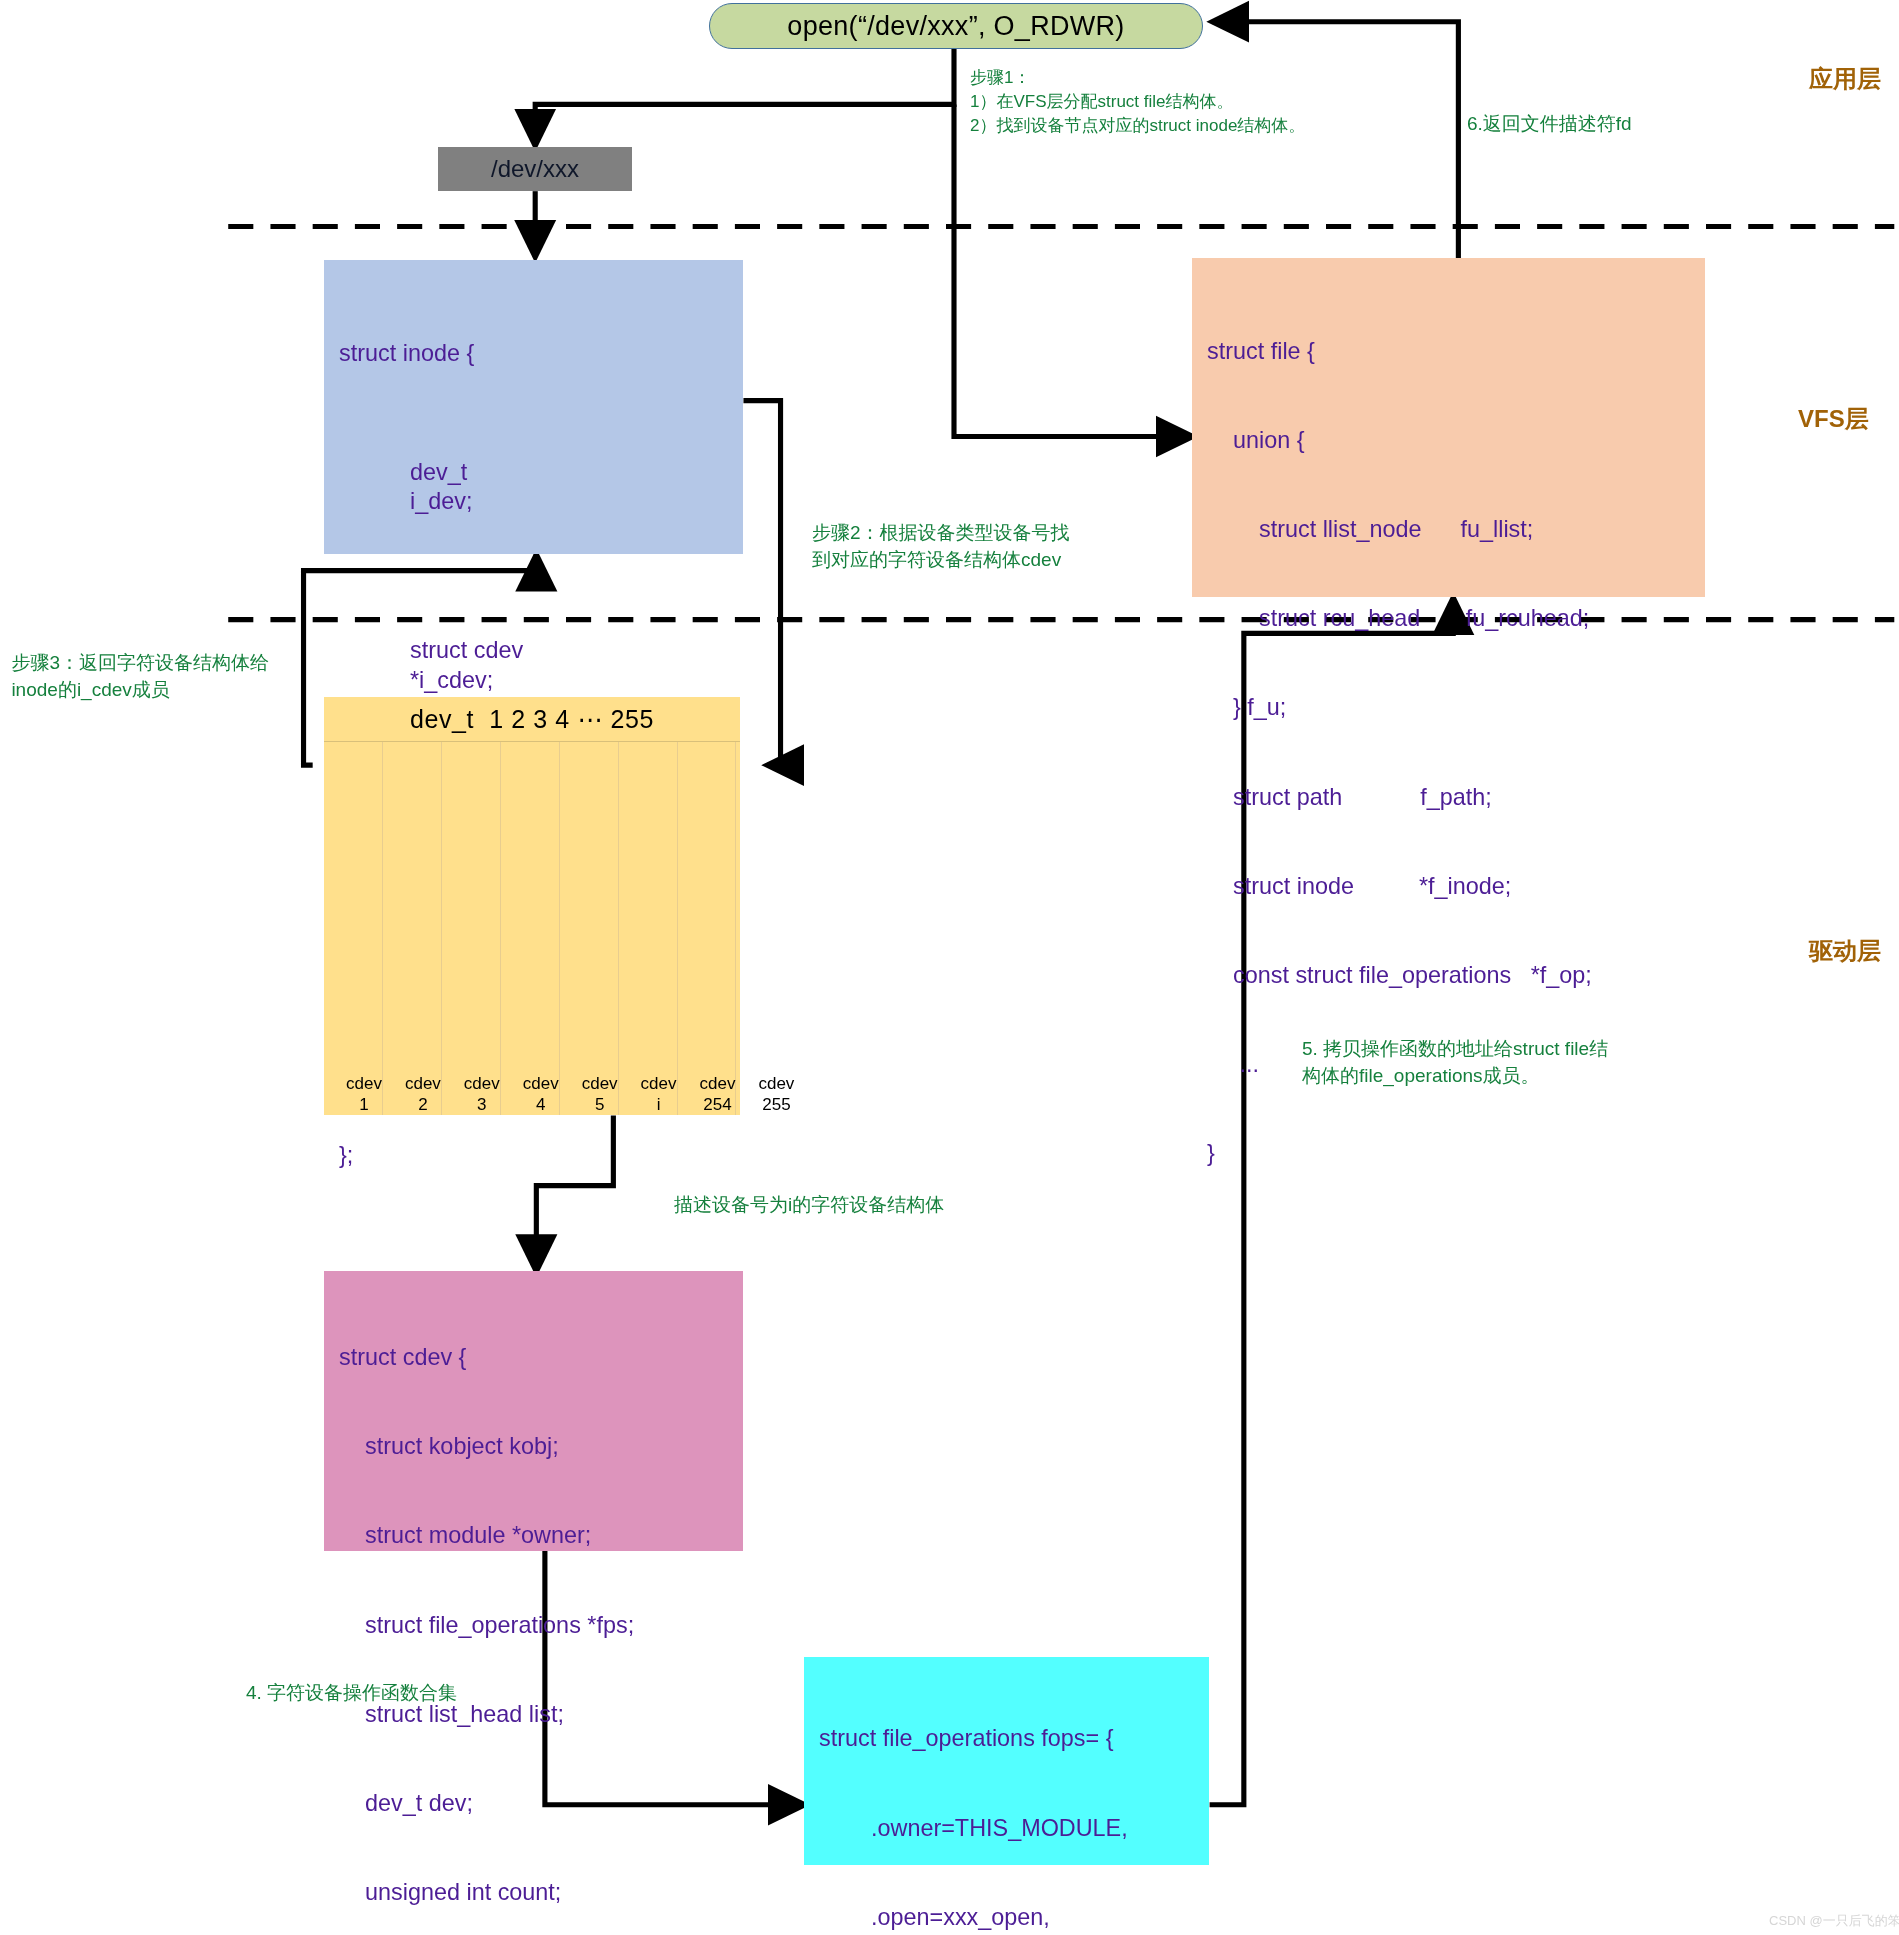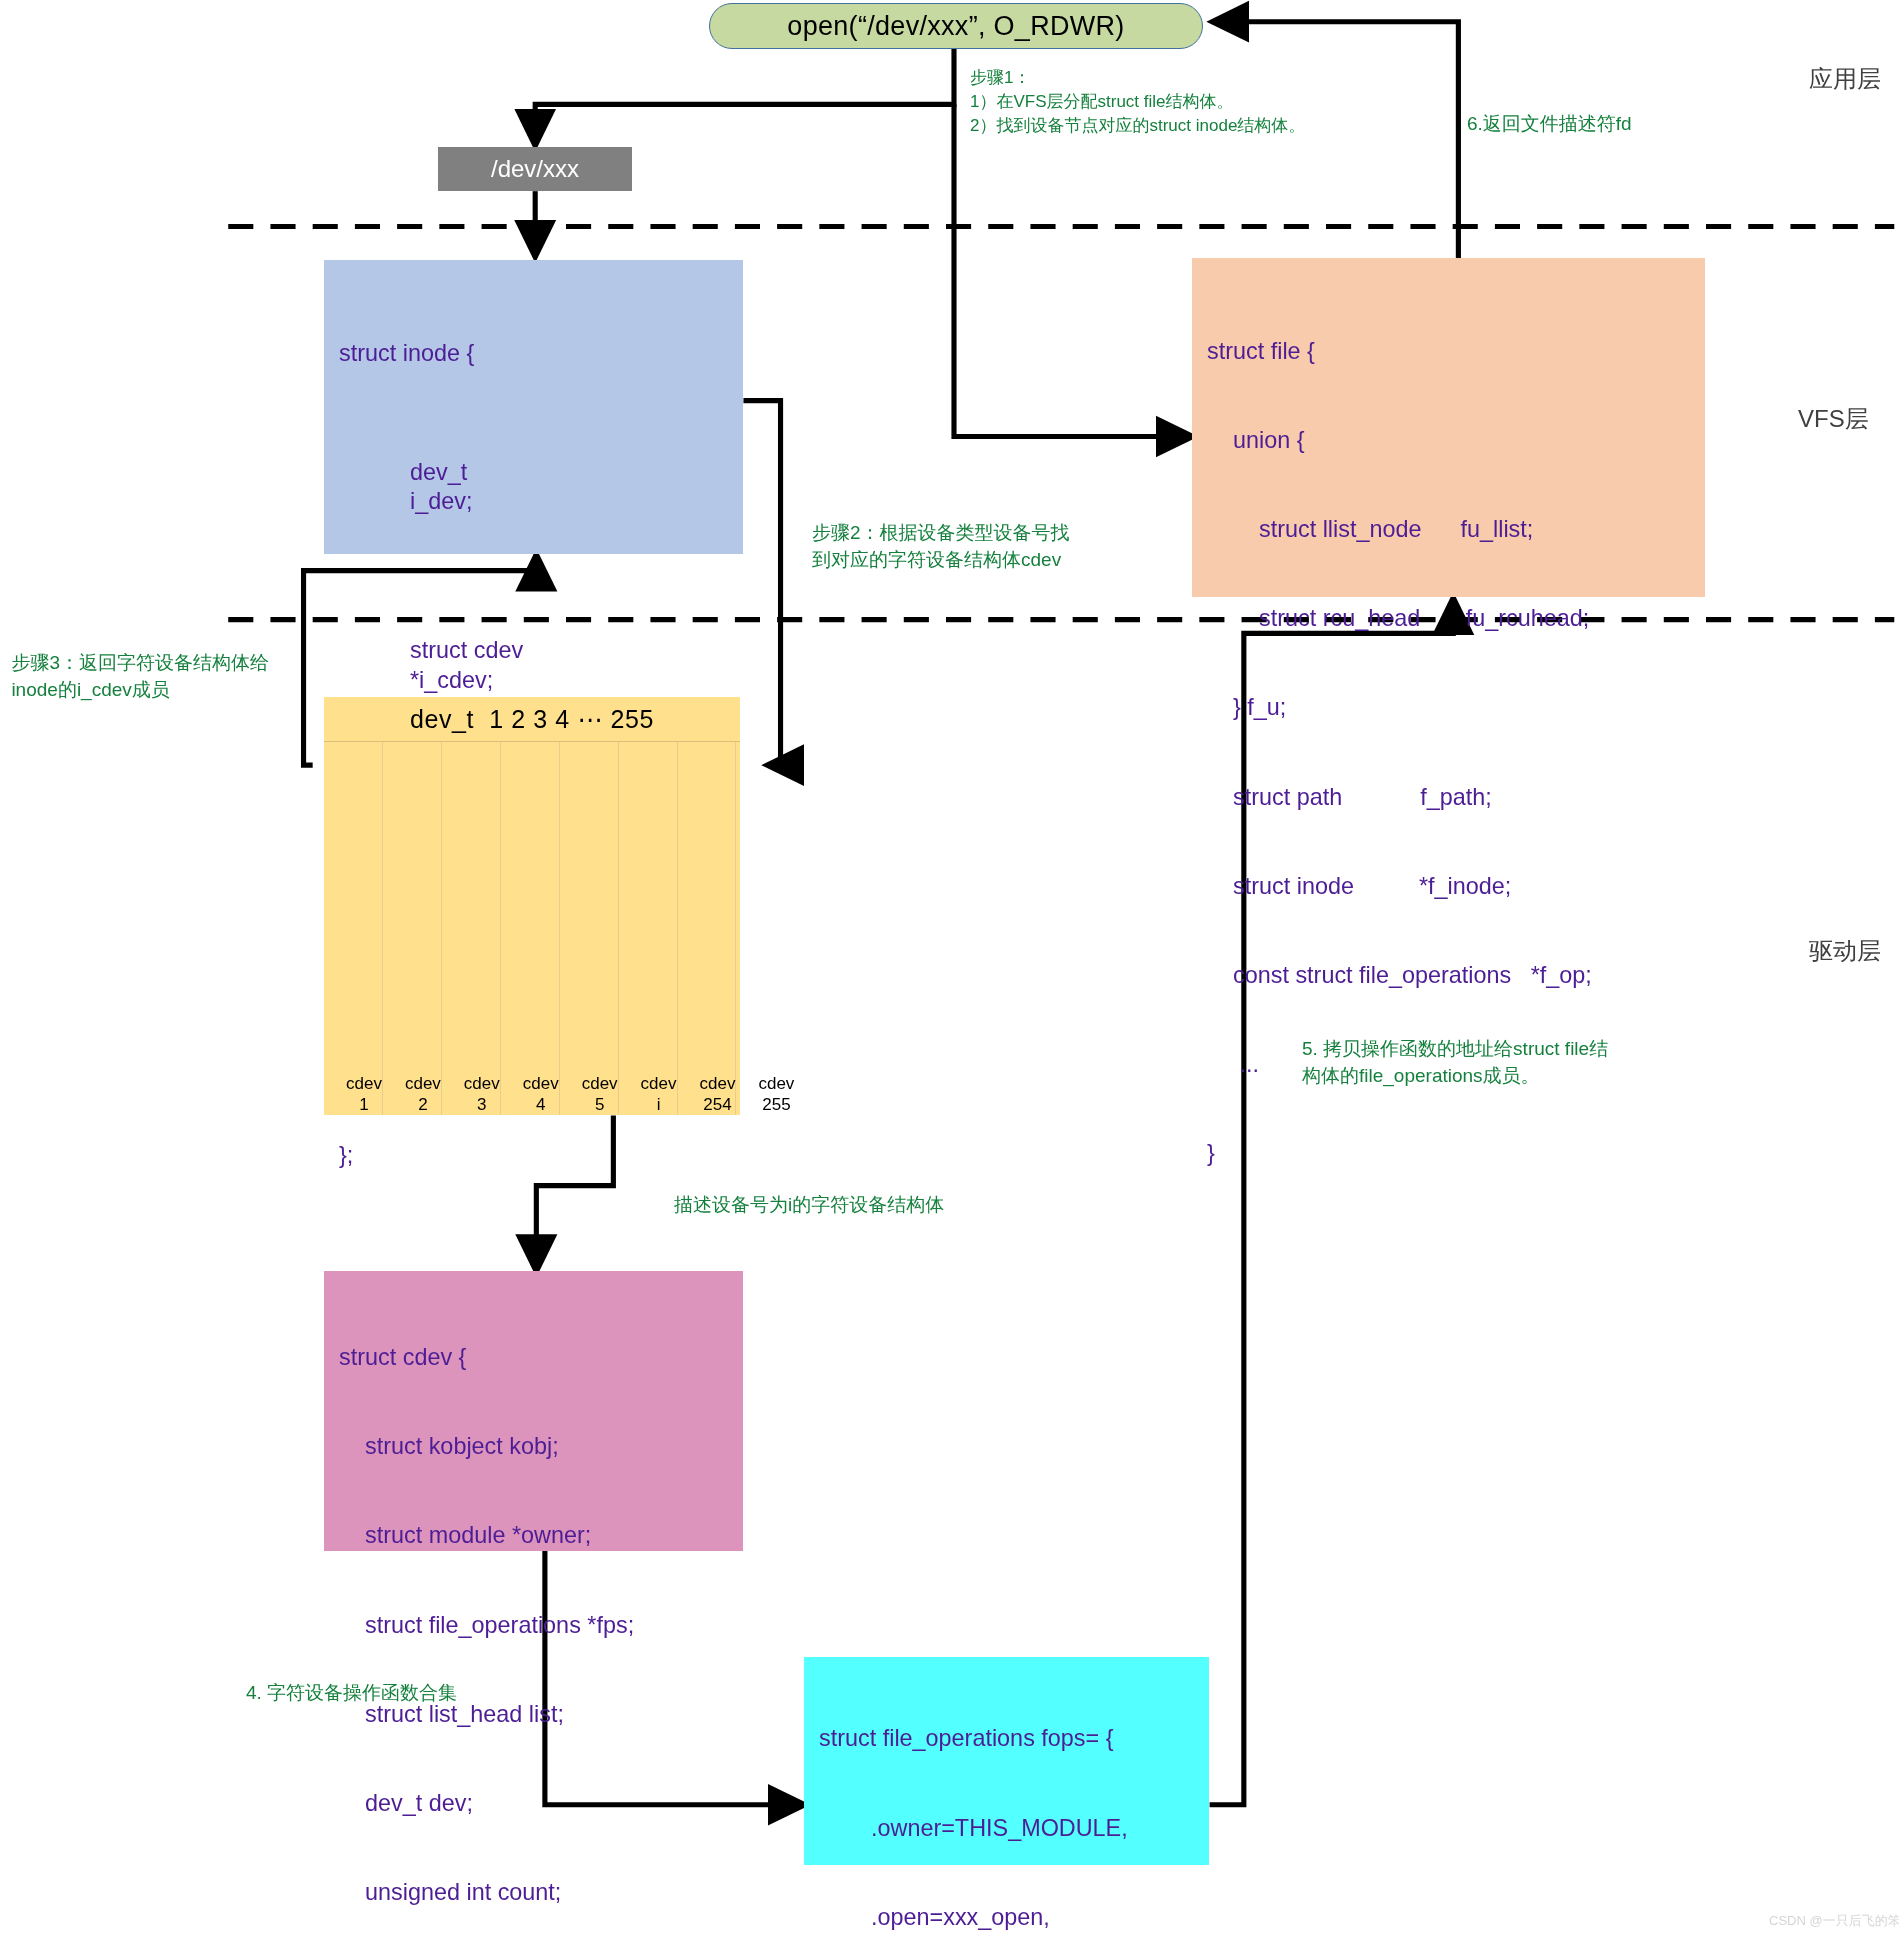--- a/index.html
+++ b/index.html
@@ -37,21 +37,21 @@
     color:#000;
     letter-spacing:0.3px;
   }
   
   .devnode{
     background:#808080;
     display:flex;
     align-items:center;
     justify-content:center;
     font-size:24px;
-    color:#ffffff;
+    color:#0f172a;
   }
   
   .codebox{
     font-size:23.4px;
     line-height:1.27;
     color:#4c1d95;
     padding:19.4px 15px 5.7px 15px;
   }
   .inode{background:#b4c7e7;}
   .filebox{background:#f8cbad;}
@@ -105,23 +105,23 @@
   .anno{
     position:absolute;
     color:#15803d;
     font-size:17px;
     line-height:1.42;
     white-space:pre-line;
   }
   .anno.sz33{font-size:19px;}
   .layer-label{
     position:absolute;
-    color:#404040;
+    color:#a16207;
     font-size:24px;
-    font-weight:400;
+    font-weight:700;
     white-space:nowrap;
   }
   .watermark{
     position:absolute;
     color:#d6d6d6;
     font-size:13px;
     white-space:nowrap;
   }
 </style>
 </head>

